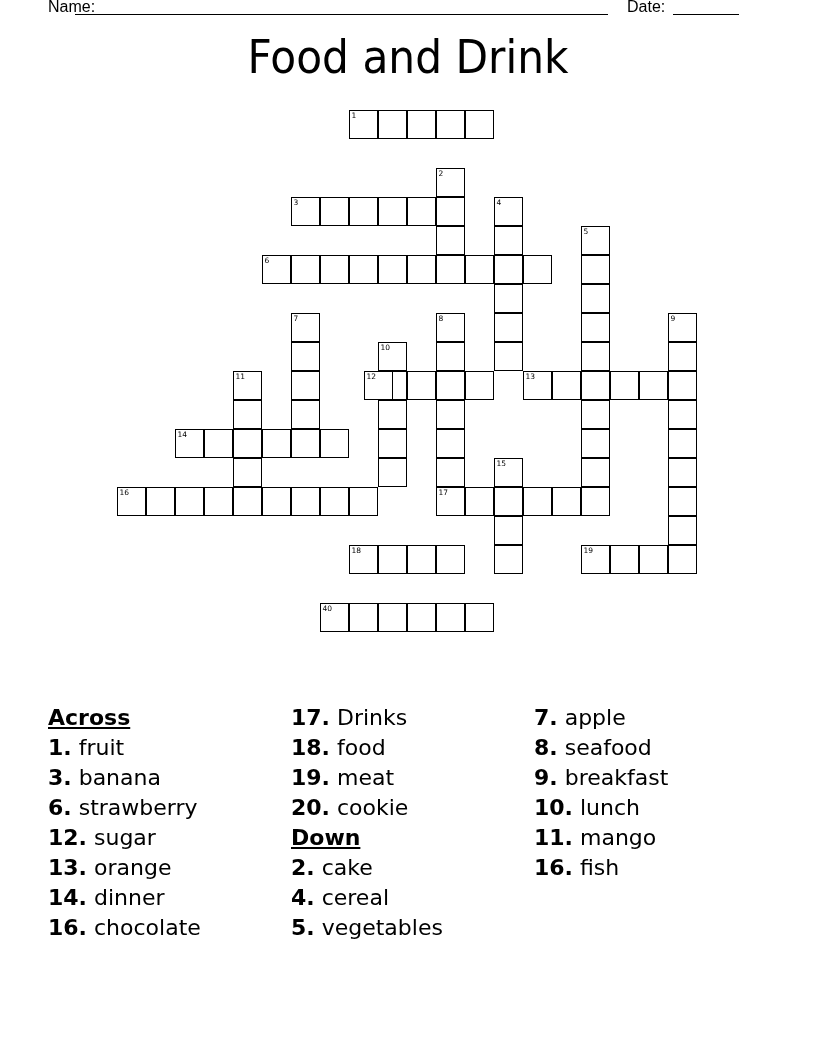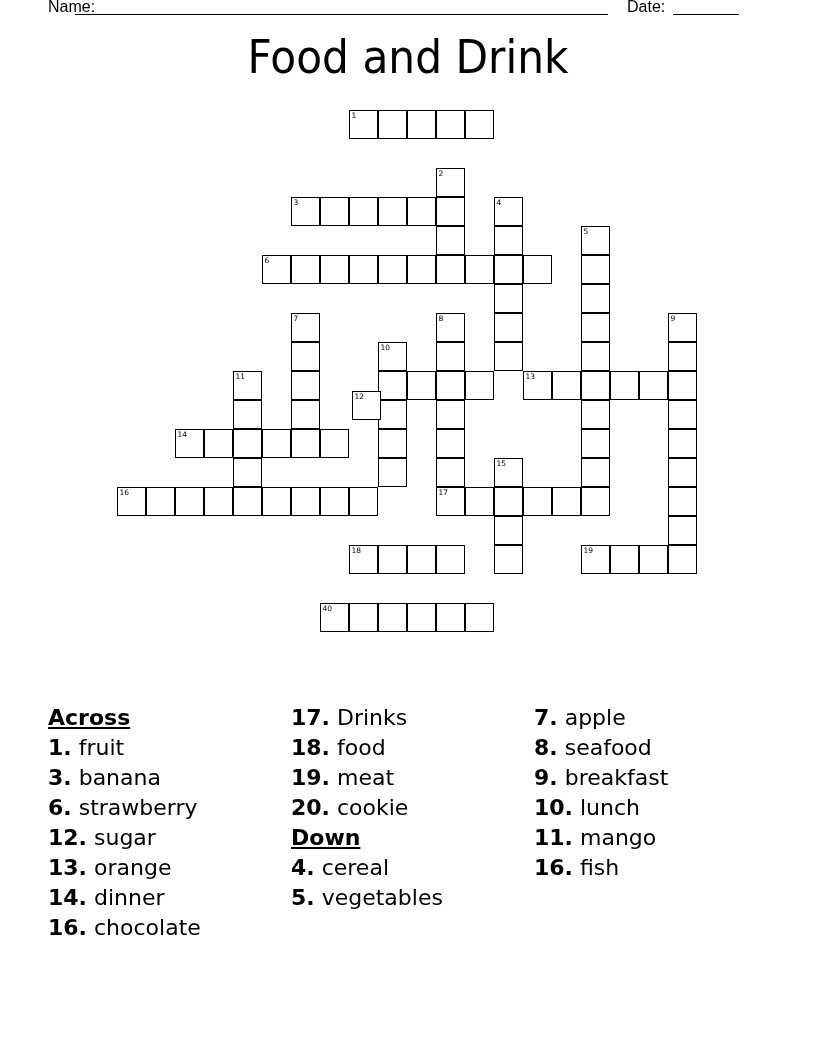--- a/index.html
+++ b/index.html
@@ -116,21 +116,21 @@
     <div class="cell" style="left: 378px; top: 400px;"></div>
     <div class="cell" style="left: 378px; top: 429px;"></div>
     <div class="cell" style="left: 378px; top: 458px;"></div>
     <div class="cell" style="left: 233px; top: 371px;">
       <span class="num">11</span>
     </div>
     <div class="cell" style="left: 233px; top: 400px;"></div>
     <div class="cell" style="left: 233px; top: 429px;"></div>
     <div class="cell" style="left: 233px; top: 458px;"></div>
     <div class="cell" style="left: 233px; top: 487px;"></div>
-    <div class="cell" style="left: 352px; top: 371px; margin-top: 20px;">
+    <div class="cell" style="left: 364px; top: 371px;">
       <span class="num">12</span>
     </div>
     <div class="cell" style="left: 407px; top: 371px;"></div>
     <div class="cell" style="left: 465px; top: 371px;"></div>
     <div class="cell" style="left: 523px; top: 371px;">
       <span class="num">13</span>
     </div>
     <div class="cell" style="left: 552px; top: 371px;"></div>
     <div class="cell" style="left: 610px; top: 371px;"></div>
     <div class="cell" style="left: 639px; top: 371px;"></div>
@@ -190,20 +190,21 @@
   <div class="clue"><b>14.</b> <span>dinner</span></div>
   <div class="clue"><b>16.</b> <span>chocolate</span></div>
 </div>
 
 <div class="clues col2">
   <div class="clue"><b>17.</b> <span>Drinks</span></div>
   <div class="clue"><b>18.</b> <span>food</span></div>
   <div class="clue"><b>19.</b> <span>meat</span></div>
   <div class="clue"><b>20.</b> <span>cookie</span></div>
   <div class="clue-head">Down</div>
+  <div class="clue"><b>2.</b> <span>cake</span></div>
   <div class="clue"><b>4.</b> <span>cereal</span></div>
   <div class="clue"><b>5.</b> <span>vegetables</span></div>
 </div>
 
 <div class="clues col3">
   <div class="clue"><b>7.</b> <span>apple</span></div>
   <div class="clue"><b>8.</b> <span>seafood</span></div>
   <div class="clue"><b>9.</b> <span>breakfast</span></div>
   <div class="clue"><b>10.</b> <span>lunch</span></div>
   <div class="clue"><b>11.</b> <span>mango</span></div>

